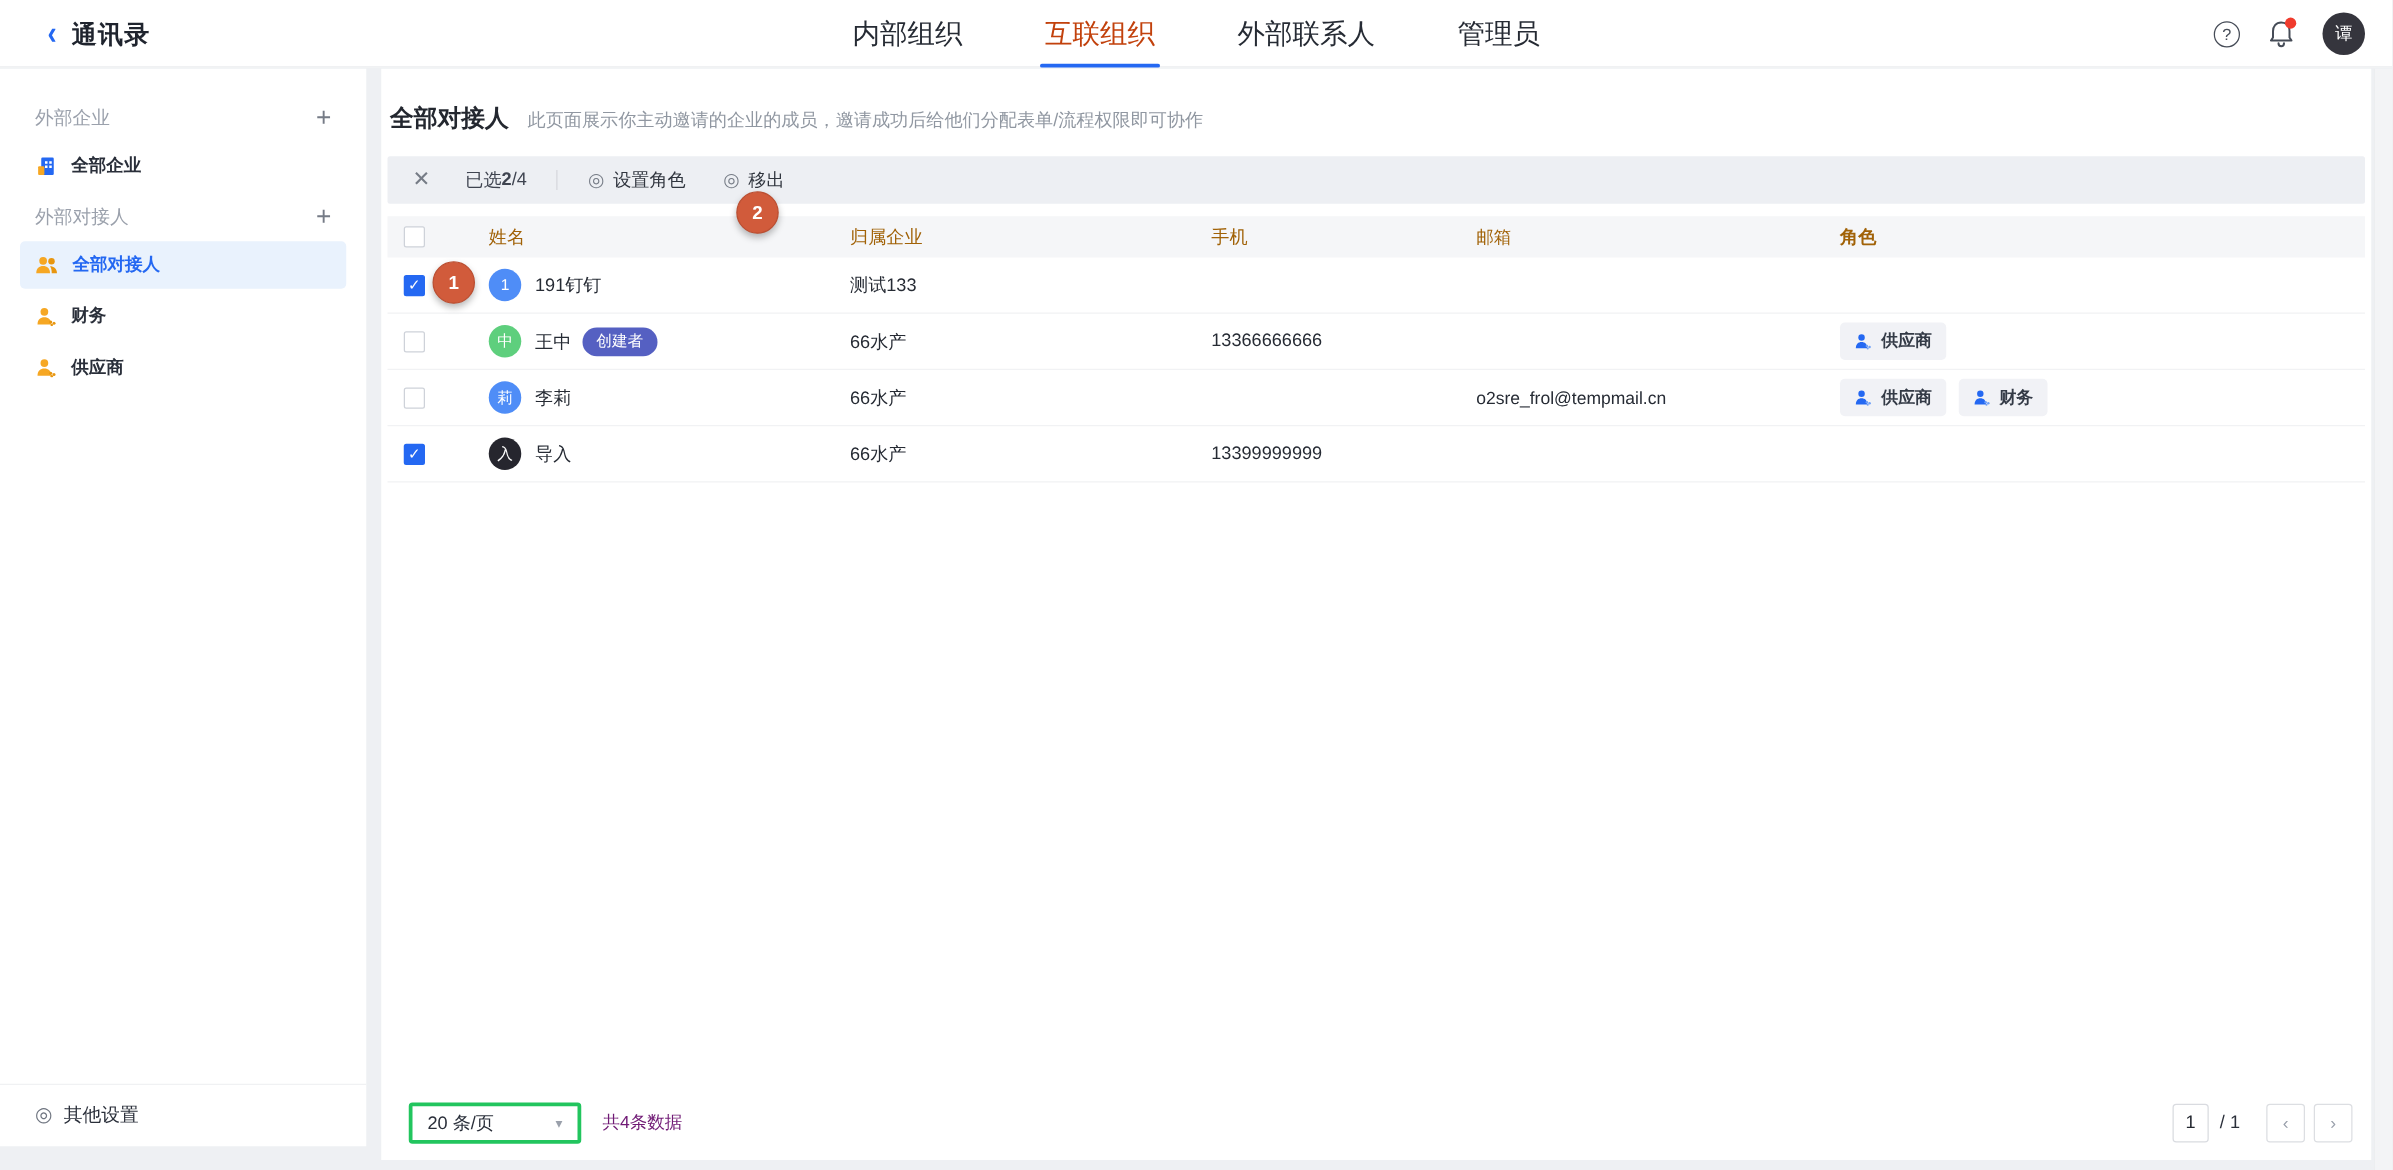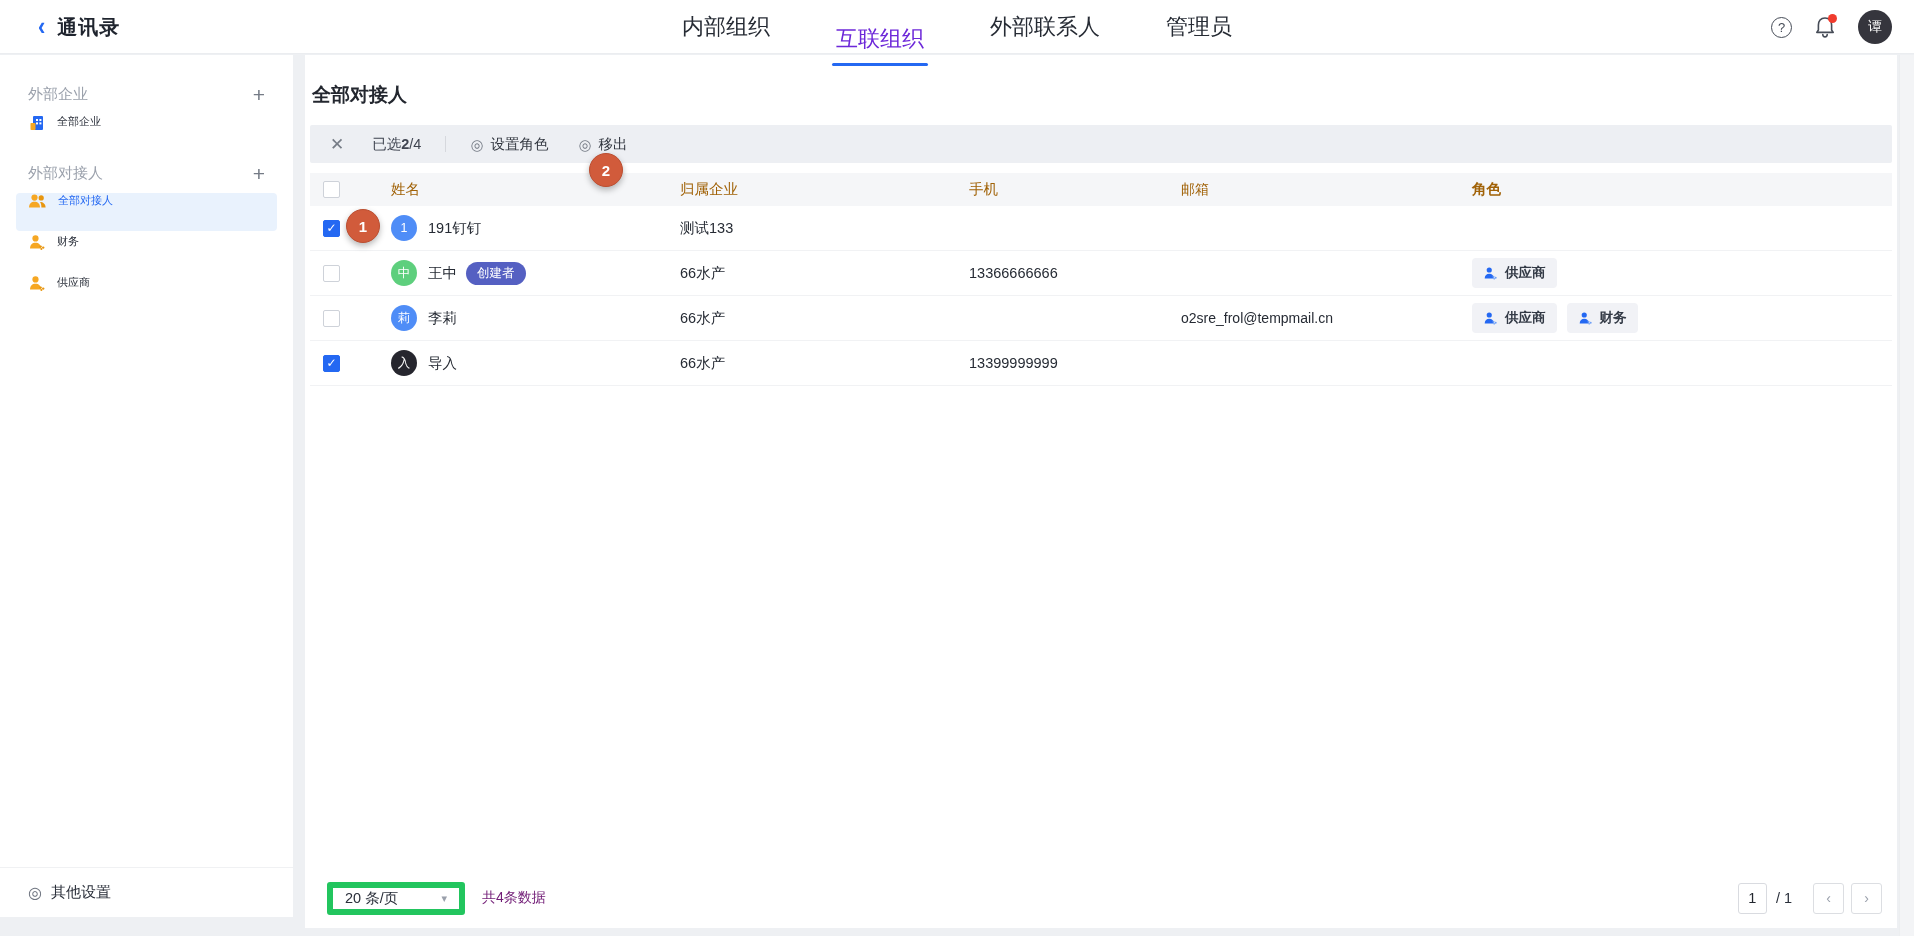--- a/index.html
+++ b/index.html
@@ -10,33 +10,33 @@
     font-family:"Liberation Sans","DejaVu Sans",sans-serif;
     color:#2a2f3a;
   }
   
   .topbar { position:absolute; top:0; left:0; right:0; height:54px; background:#fff; border-bottom:1px solid #ebedf0; z-index:6; }
   .topbar-left { position:absolute; left:38px; top:0; height:54px; display:flex; align-items:center; gap:12px; }
   .back-ic { color:#2468f2; font-size:22px; font-weight:bold; cursor:pointer; line-height:1; transform:scaleY(1.2); }
   .app-title { font-size:20px; font-weight:bold; color:#1f242e; letter-spacing:1px; }
   .topbar-tabs { position:absolute; left:50%; transform:translateX(-50%); top:0; height:54px; display:flex; gap:66px; }
   .tab { display:flex; align-items:center; height:54px; font-size:22px; color:#262b34; cursor:pointer; position:relative; white-space:nowrap; }
-  .tab.active { color:#6d28d9;margin-top:12px; }
+  .tab.active { color:#c2410c; }
   .tab.active::after { content:""; position:absolute; left:-4px; right:-4px; bottom:0; height:3px; background:#2468f2; border-radius:2px; }
   .topbar-right { position:absolute; right:22px; top:0; height:54px; display:flex; align-items:center; gap:22px; }
   .help-ic { width:21px; height:21px; border:1.6px solid #464c57; border-radius:50%; display:flex; align-items:center; justify-content:center; font-size:13px; color:#464c57; cursor:pointer; }
   .bell-wrap { position:relative; cursor:pointer; width:22px; height:24px; }
   .bell-dot { position:absolute; top:-1px; right:-1px; width:9px; height:9px; background:#f03b2d; border-radius:50%; }
   .user-avatar { width:34px; height:34px; border-radius:50%; background:#35353d; color:#fff; font-size:14px; display:flex; align-items:center; justify-content:center; cursor:pointer; }
   
   .sidebar { position:absolute; top:55px; left:0; width:293px; bottom:19px; background:#fff; }
   .side-inner { padding:18px 16px 0 16px; }
   .side-section { display:flex; justify-content:space-between; align-items:center; height:34px; padding:0 12px; color:#9ba1ac; font-size:15px; margin-top:4px; }
   .plus-ic { color:#757b86; font-size:21px; font-weight:300; cursor:pointer; line-height:1; }
-  .side-item { display:flex; align-items:flex-start; gap:11px; height:38px; padding:0 12px; font-size:11px; color:#2a2f3a; border-radius:4px; cursor:pointer; margin:3px 0; }
+  .side-item { display:flex; align-items:center; gap:11px; height:38px; padding:0 12px; font-size:14px; color:#2a2f3a; border-radius:4px; cursor:pointer; margin:3px 0;font-weight:bold; }
   .side-item.selected { background:#e9f2fd; color:#2468f2; }
   .side-footer { position:absolute; bottom:0; left:0; right:0; height:50px; border-top:1px solid #f0f1f3; display:flex; align-items:center; gap:9px; padding:0 28px; font-size:15px; color:#2a2f3a; cursor:pointer; }
   .circ-ic { color:#6f7580; font-size:16px; line-height:1; }
   
   .main { position:absolute; top:55px; left:305px; right:17px; bottom:8px; background:#fff; padding:0 5px; }
   .page-head { display:flex; align-items:baseline; gap:15px; padding:27px 2px 17px 2px; }
   .page-title { font-size:19px; font-weight:bold; color:#23272f; }
   .page-desc { font-size:14.5px; color:#9097a1; }
   .toolbar { height:38px; background:#edeff3; border-radius:2px; display:flex; align-items:center; padding:0 14px 0 20px; font-size:14.5px; color:#3f4450; }
   .tb-close { color:#767c86; font-size:17px; cursor:pointer; margin-right:28px; }
@@ -57,21 +57,21 @@
   .cb { width:17px; height:17px; border:1px solid #ced2d9; border-radius:2px; background:#fff; cursor:pointer; display:flex; align-items:center; justify-content:center; }
   .cb.checked { background:#2468f2; border-color:#2468f2; color:#fff; font-size:12px; font-weight:bold; }
   .avatar { width:26px; height:26px; border-radius:50%; color:#fff; font-size:12.5px; display:flex; align-items:center; justify-content:center; margin-right:11px; flex:none; }
   .av-blue { background:#4f8df7; }
   .av-green { background:#5ecf7d; }
   .av-dark { background:#26262e; }
   .badge-creator { background:#5560c2; color:#fff; font-size:12.5px; padding:3px 11px; border-radius:12px; margin-left:9px; white-space:nowrap; }
   .chip { display:inline-flex; align-items:center; gap:7px; background:#f1f2f6; border-radius:4px; padding:6px 11px; font-size:13.5px; color:#333a46; margin-right:10px; cursor:default; }
   
   .mfooter { position:absolute; left:5px; right:5px; bottom:10px; height:40px; display:flex; align-items:center; }
-  .pagesize { border:6px solid #22c55e; border-radius:3px; height:33px; width:138px; margin-left:17px; display:flex; align-items:center; justify-content:space-between; padding:0 12px; font-size:14.5px; color:#2a2f3a; cursor:pointer; background:#fff; }
+  .pagesize { border:3px solid #22c55e; border-radius:3px; height:33px; width:138px; margin-left:17px; display:flex; align-items:center; justify-content:space-between; padding:0 12px; font-size:14.5px; color:#2a2f3a; cursor:pointer; background:#fff; }
   .chev-down { color:#9aa0ab; font-size:11px; }
   .total-txt { margin-left:17px; color:#701a75; font-size:14px; }
   .pager { margin-left:auto; display:flex; align-items:center; margin-right:10px; }
   .page-input { width:29px; height:31px; border:1px solid #d9dbe0; border-radius:3px; text-align:center; font-size:14.5px; color:#23272f; font-family:inherit; }
   .page-total { font-size:14.5px; color:#2a2f3a; margin:0 14px 0 9px; }
   .pg-btn { width:31px; height:31px; border:1px solid #dcdee2; border-radius:3px; background:#fff; display:flex; align-items:center; justify-content:center; color:#9aa0ab; font-size:14px; cursor:pointer; margin-left:7px; }
   
   .scroll-track { position:absolute; top:55px; right:0; width:15px; bottom:0; background:#f3f4f6; border-left:1px solid #eceef0; }
   
   .anno { position:absolute; width:34px; height:34px; border-radius:50%; background:#d15b3b; border:1px solid #bb4e31; color:#fff; font-size:15px; font-weight:bold; display:flex; align-items:center; justify-content:center; box-shadow:0 3px 6px rgba(0,0,0,.28); z-index:9; }
@@ -161,20 +161,21 @@
     </div>
     <div class="side-footer">
       <span class="circ-ic">◎</span>
       <span>其他设置</span>
     </div>
   </div>
 
   <div class="main">
     <div class="page-head">
       <span class="page-title">全部对接人</span>
+      <span class="page-desc">此页面展示你主动邀请的企业的成员，邀请成功后给他们分配表单/流程权限即可协作</span>
     </div>
 
     <div class="toolbar">
       <span class="tb-close">✕</span>
       <span class="tb-count">
         <span>已选</span>
           <b>2</b>
           <span>/4</span>
       </span>
       <span class="tb-divider"></span>

